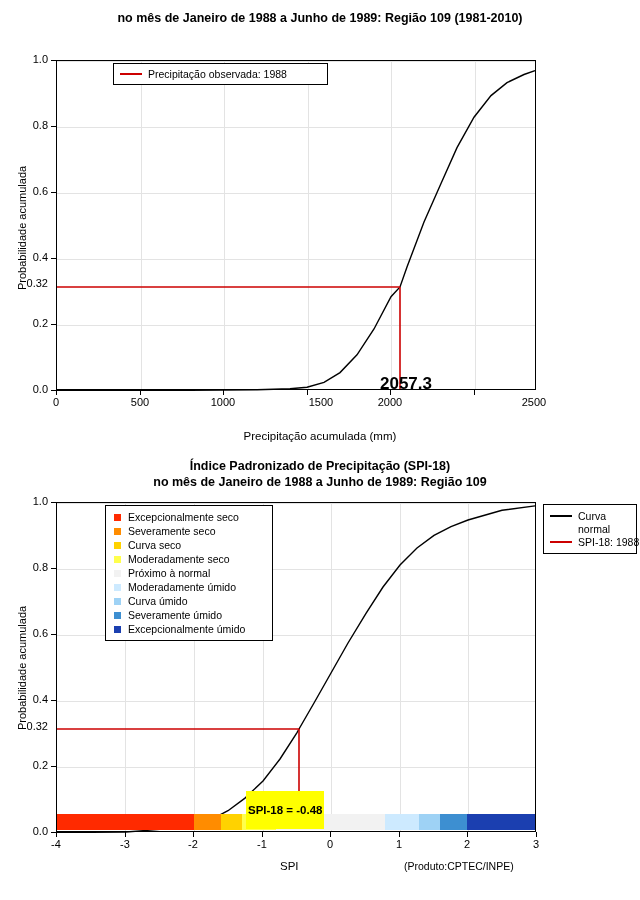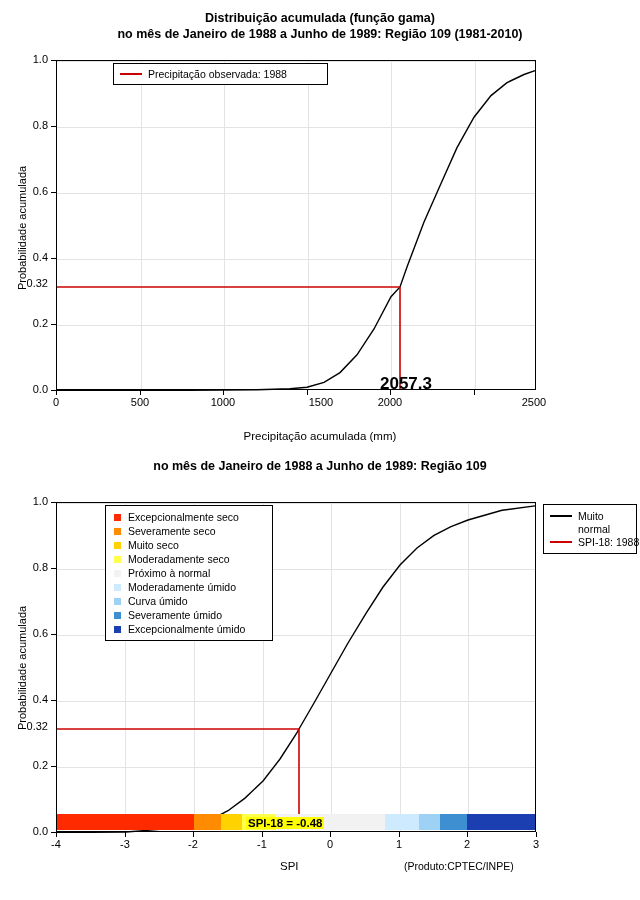--- a/index.html
+++ b/index.html
@@ -88,33 +88,32 @@
   .ann{position:absolute;font-size:17px;font-weight:bold;}
 
   .colorbar{position:absolute;display:flex;}
   .colorbar div{height:100%;}
 
   .spi-badge{
     position:absolute;
     font-size:11.5px;
     font-weight:bold;
     background:#ffff00;
-    padding:0 2px;
+    padding:13px 2px;
     white-space:nowrap;
   }
   .credit{position:absolute;font-size:10.5px;}
   .xaxis-name{position:absolute;font-size:11.5px;}
 </style>
 </head>
 <body>
 
 <div class="panel" id="panel-top">
 
   <div class="title" style="position:absolute;left:0;top:10px;width:640px;">
-    <span class="line">Distribuição acumulada (função gama)</span>
     <span class="line">no mês de Janeiro de 1988 a Junho de 1989: Região 109 (1981-2010)</span>
   </div>
 
   <div class="ylabel" style="left:16px;top:290px;">Probabilidade acumulada</div>
 
   <div class="ytick" style="top:390px;">0.0</div>
   <div class="ytick" style="top:324px;">0.2</div>
   <div class="ytick" style="top:258px;">0.4</div>
   <div class="ytick" style="top:192px;">0.6</div>
   <div class="ytick" style="top:126px;">0.8</div>
@@ -172,20 +171,21 @@
   </div>
 
   <div class="ann" style="left:380px;top:374px;">2057.3</div>
 
   <div class="xaxis-label" style="left:0;top:430px;">Precipitação acumulada (mm)</div>
 </div>
 
 <div class="panel" id="panel-bottom">
 
   <div class="title" style="position:absolute;left:0;top:8px;width:640px;">
+    <span class="line">Índice Padronizado de Precipitação (SPI-18)</span>
     <span class="line">no mês de Janeiro de 1988 a Junho de 1989: Região 109</span>
   </div>
 
   <div class="ylabel" style="left:16px;top:280px;">Probabilidade acumulada</div>
 
   <div class="ytick" style="top:382px;">0.0</div>
   <div class="ytick" style="top:316px;">0.2</div>
   <div class="ytick" style="top:250px;">0.4</div>
   <div class="ytick" style="top:184px;">0.6</div>
   <div class="ytick" style="top:118px;">0.8</div>
@@ -254,21 +254,21 @@
       <div class="legend-row">
         <span class="legend-dot" style="background:#ff2a00;"></span>
         <span>Excepcionalmente seco</span>
       </div>
       <div class="legend-row">
         <span class="legend-dot" style="background:#ff8c00;"></span>
         <span>Severamente seco</span>
       </div>
       <div class="legend-row">
         <span class="legend-dot" style="background:#ffd200;"></span>
-        <span>Muito seco</span>
+        <span>Curva seco</span>
       </div>
       <div class="legend-row">
         <span class="legend-dot" style="background:#ffff4d;"></span>
         <span>Moderadamente seco</span>
       </div>
       <div class="legend-row">
         <span class="legend-dot" style="background:#f2f2f2;"></span>
         <span>Próximo à normal</span>
       </div>
       <div class="legend-row">
@@ -286,21 +286,21 @@
       <div class="legend-row">
         <span class="legend-dot" style="background:#1b3fb0;"></span>
         <span>Excepcionalmente úmido</span>
       </div>
     </div>
   </div>
 
   <div class="legend" id="legend-right" style="left:543px;top:54px;width:94px;height:auto;">
     <div class="legend-row" style="height:13px;">
       <span class="legend-key" style="border-top-color:#000000;"></span>
-      <span>Muito</span>
+      <span>Curva</span>
     </div>
     <div class="legend-row" style="height:13px;padding-left:28px;">
       <span>normal</span>
     </div>
     <div class="legend-row" style="height:14px;">
       <span class="legend-key"></span>
       <span>SPI-18: 1988</span>
     </div>
   </div>
 

